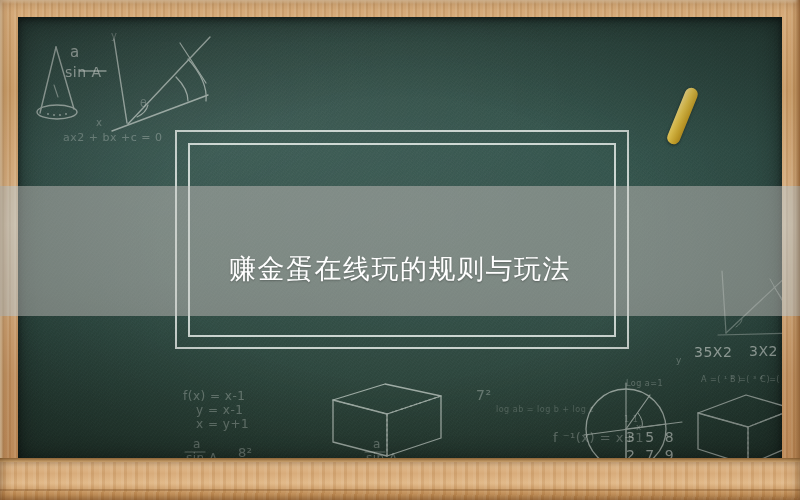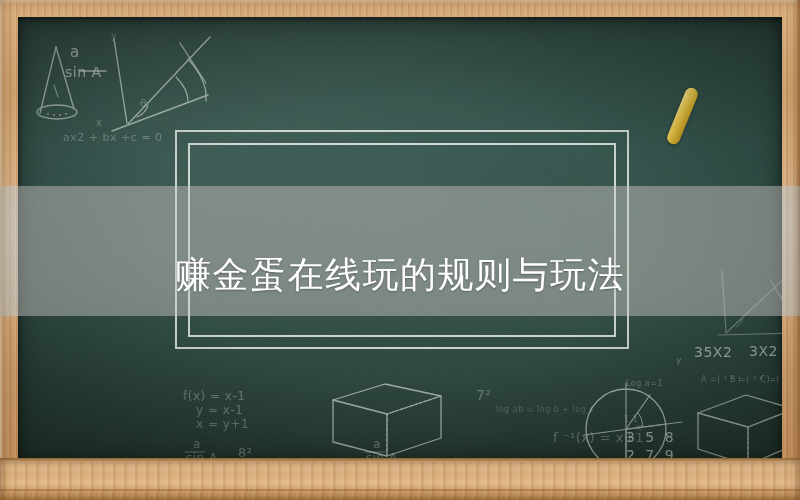--- a/index.html
+++ b/index.html
@@ -77,21 +77,21 @@
 
   
   .banner{
     position:absolute;left:0;top:186px;width:800px;height:130px;
     background:rgba(198,203,197,.46);
     backdrop-filter:saturate(60%);
   }
   .title{
     position:absolute;left:0;top:186px;width:800px;height:130px;
     display:flex;align-items:center;justify-content:center;
-    color:#ffffff;font-size:36px;font-weight:400;letter-spacing:1.5px;
+    color:#ffffff;font-size:27px;font-weight:400;letter-spacing:1.5px;
     text-shadow:0 1px 2px rgba(0,0,0,.28);
   }
 
   
   .chalk-stick-diag{
     position:absolute;left:676px;top:86px;width:13px;height:60px;border-radius:7px;
     background:linear-gradient(95deg,#f6e08d 0%,#e8c84e 38%,#cfa82c 75%,#b8901f 100%);
     transform:rotate(22deg);
     box-shadow:0 1px 3px rgba(0,0,0,.45);
   }

